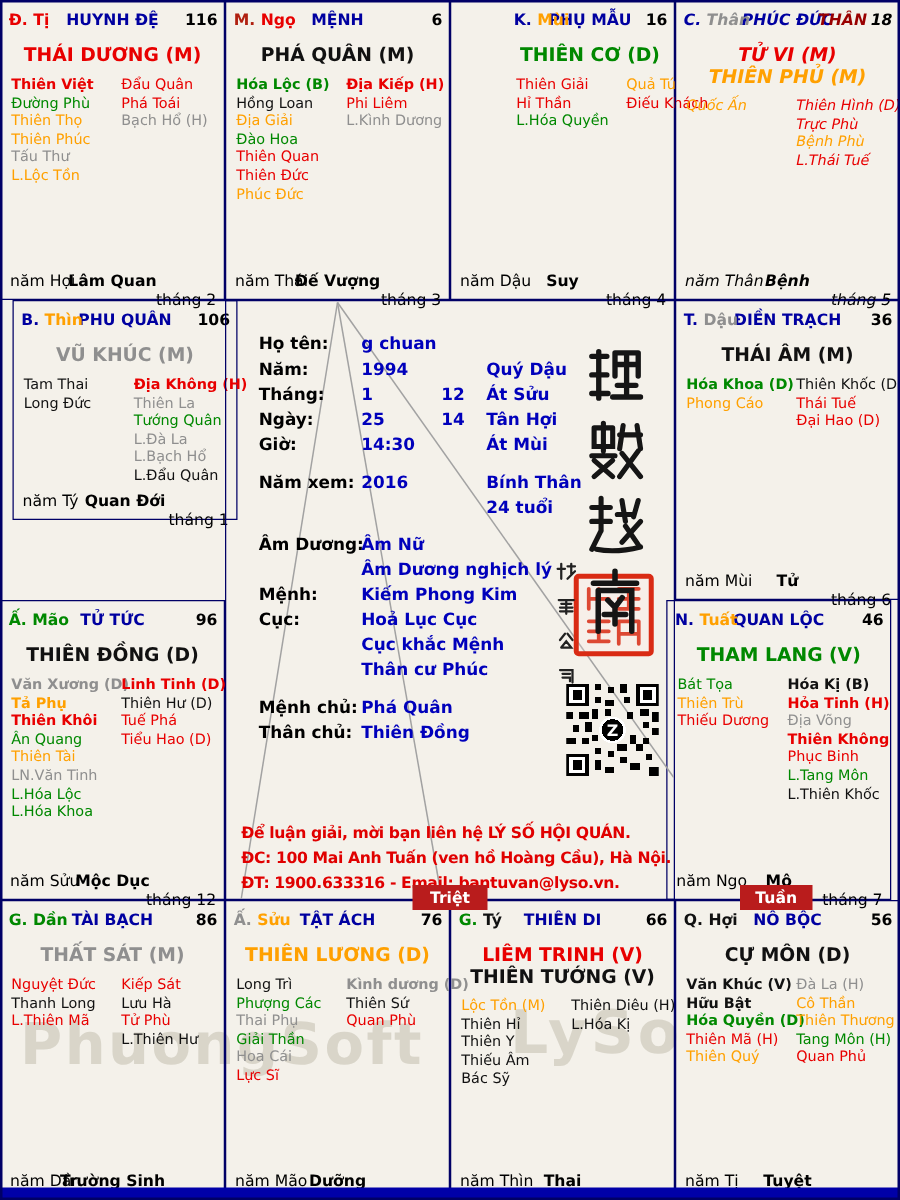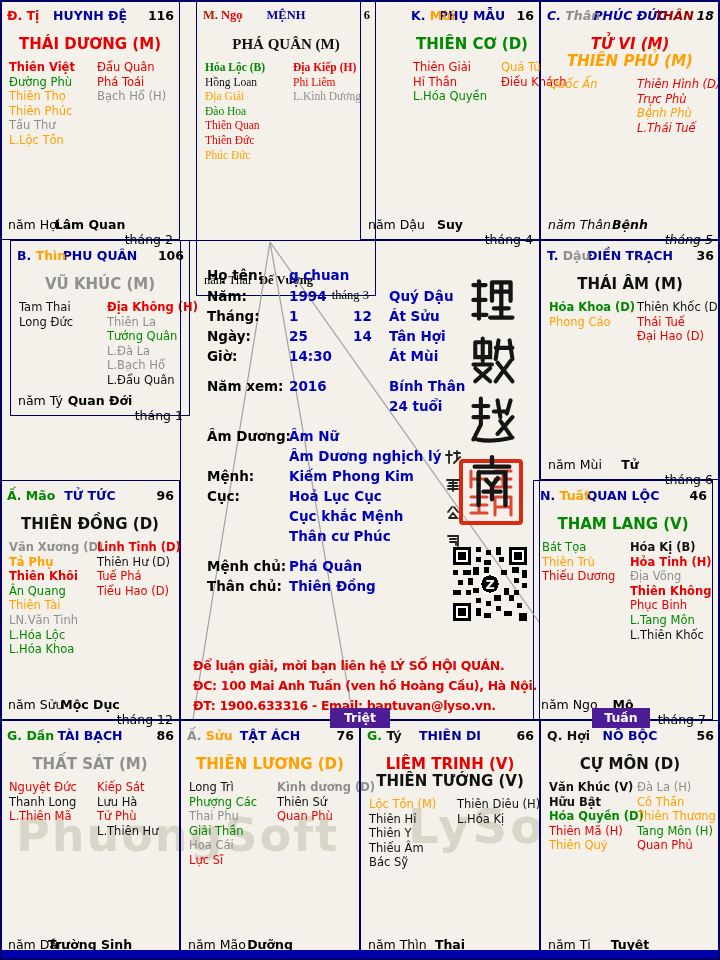--- a/index.html
+++ b/index.html
@@ -37,21 +37,21 @@
   .irow .v1{display:inline-block;width:64px;color:#0000bb;}
   .irow .v2{display:inline-block;width:36px;color:#0000bb;}
   .irow .v3{display:inline-block;color:#0000bb;}
   #contact{position:absolute;left:12px;top:415px;width:344px;z-index:2;color:#e00000;font-weight:bold;font-size:12.5px;line-height:20px;letter-spacing:-0.3px;white-space:nowrap;}
   
   .cal{position:absolute;left:288px;z-index:1;}
   .smallcal{position:absolute;left:264px;z-index:2;}
   #seal{position:absolute;left:278px;top:218px;width:64px;height:66px;box-sizing:border-box;border:4px solid #d92b14;border-radius:4px;z-index:1;background:rgba(255,235,230,0.25);}
   #qr{position:absolute;left:272px;top:306px;z-index:2;}
   
-  .badge{position:absolute;height:20px;background:#4c1d95;color:#fff;font-weight:bold;font-size:12.5px;text-align:center;line-height:20px;z-index:4;}
+  .badge{position:absolute;height:20px;background:#b91c1c;color:#fff;font-weight:bold;font-size:12.5px;text-align:center;line-height:20px;z-index:4;}
   #triet{left:330px;top:708px;width:60px;}
   #tuan{left:592px;top:708px;width:58px;}
 </style>
 </head>
 <body>
 
 <div id="stage">
   <div class="wm" style="left:16px;top:808px;font-size:46px;letter-spacing:2px;">PhuongSoft</div>
   <div class="wm" style="left:408px;top:798px;font-size:48px;letter-spacing:3px;">LySo</div>
 
@@ -79,21 +79,21 @@
             <div class="c-red">Phá Toái</div>
             <div class="c-gray">Bạch Hổ (H)</div>
           </div>
         </div>
         <div class="pfoot">
           <span class="fy">năm Hợi</span>
           <span class="fs">Lâm Quan</span>
           <span class="fm">tháng 2</span>
         </div>
       </div>
-      <div class="cell" style="left: 196px; top: 0px; width: 180px; height: 296px; font-family: Liberation Serif, serif;">
+      <div class="cell" style="left: 180px; top: 0px; width: 180px; height: 240px;">
         <div class="phead">
           <span class="sb"><span class="c-maroon">M. </span><span class="c-red">Ngọ</span></span>
           <span class="pname">MỆNH</span>
           <span class="pnum"><span>6</span></span>
         </div>
         <div class="ptitles">
           <div class="c-black">PHÁ QUÂN (M)</div>
         </div>
         <div class="pcols">
           <div class="colL">

